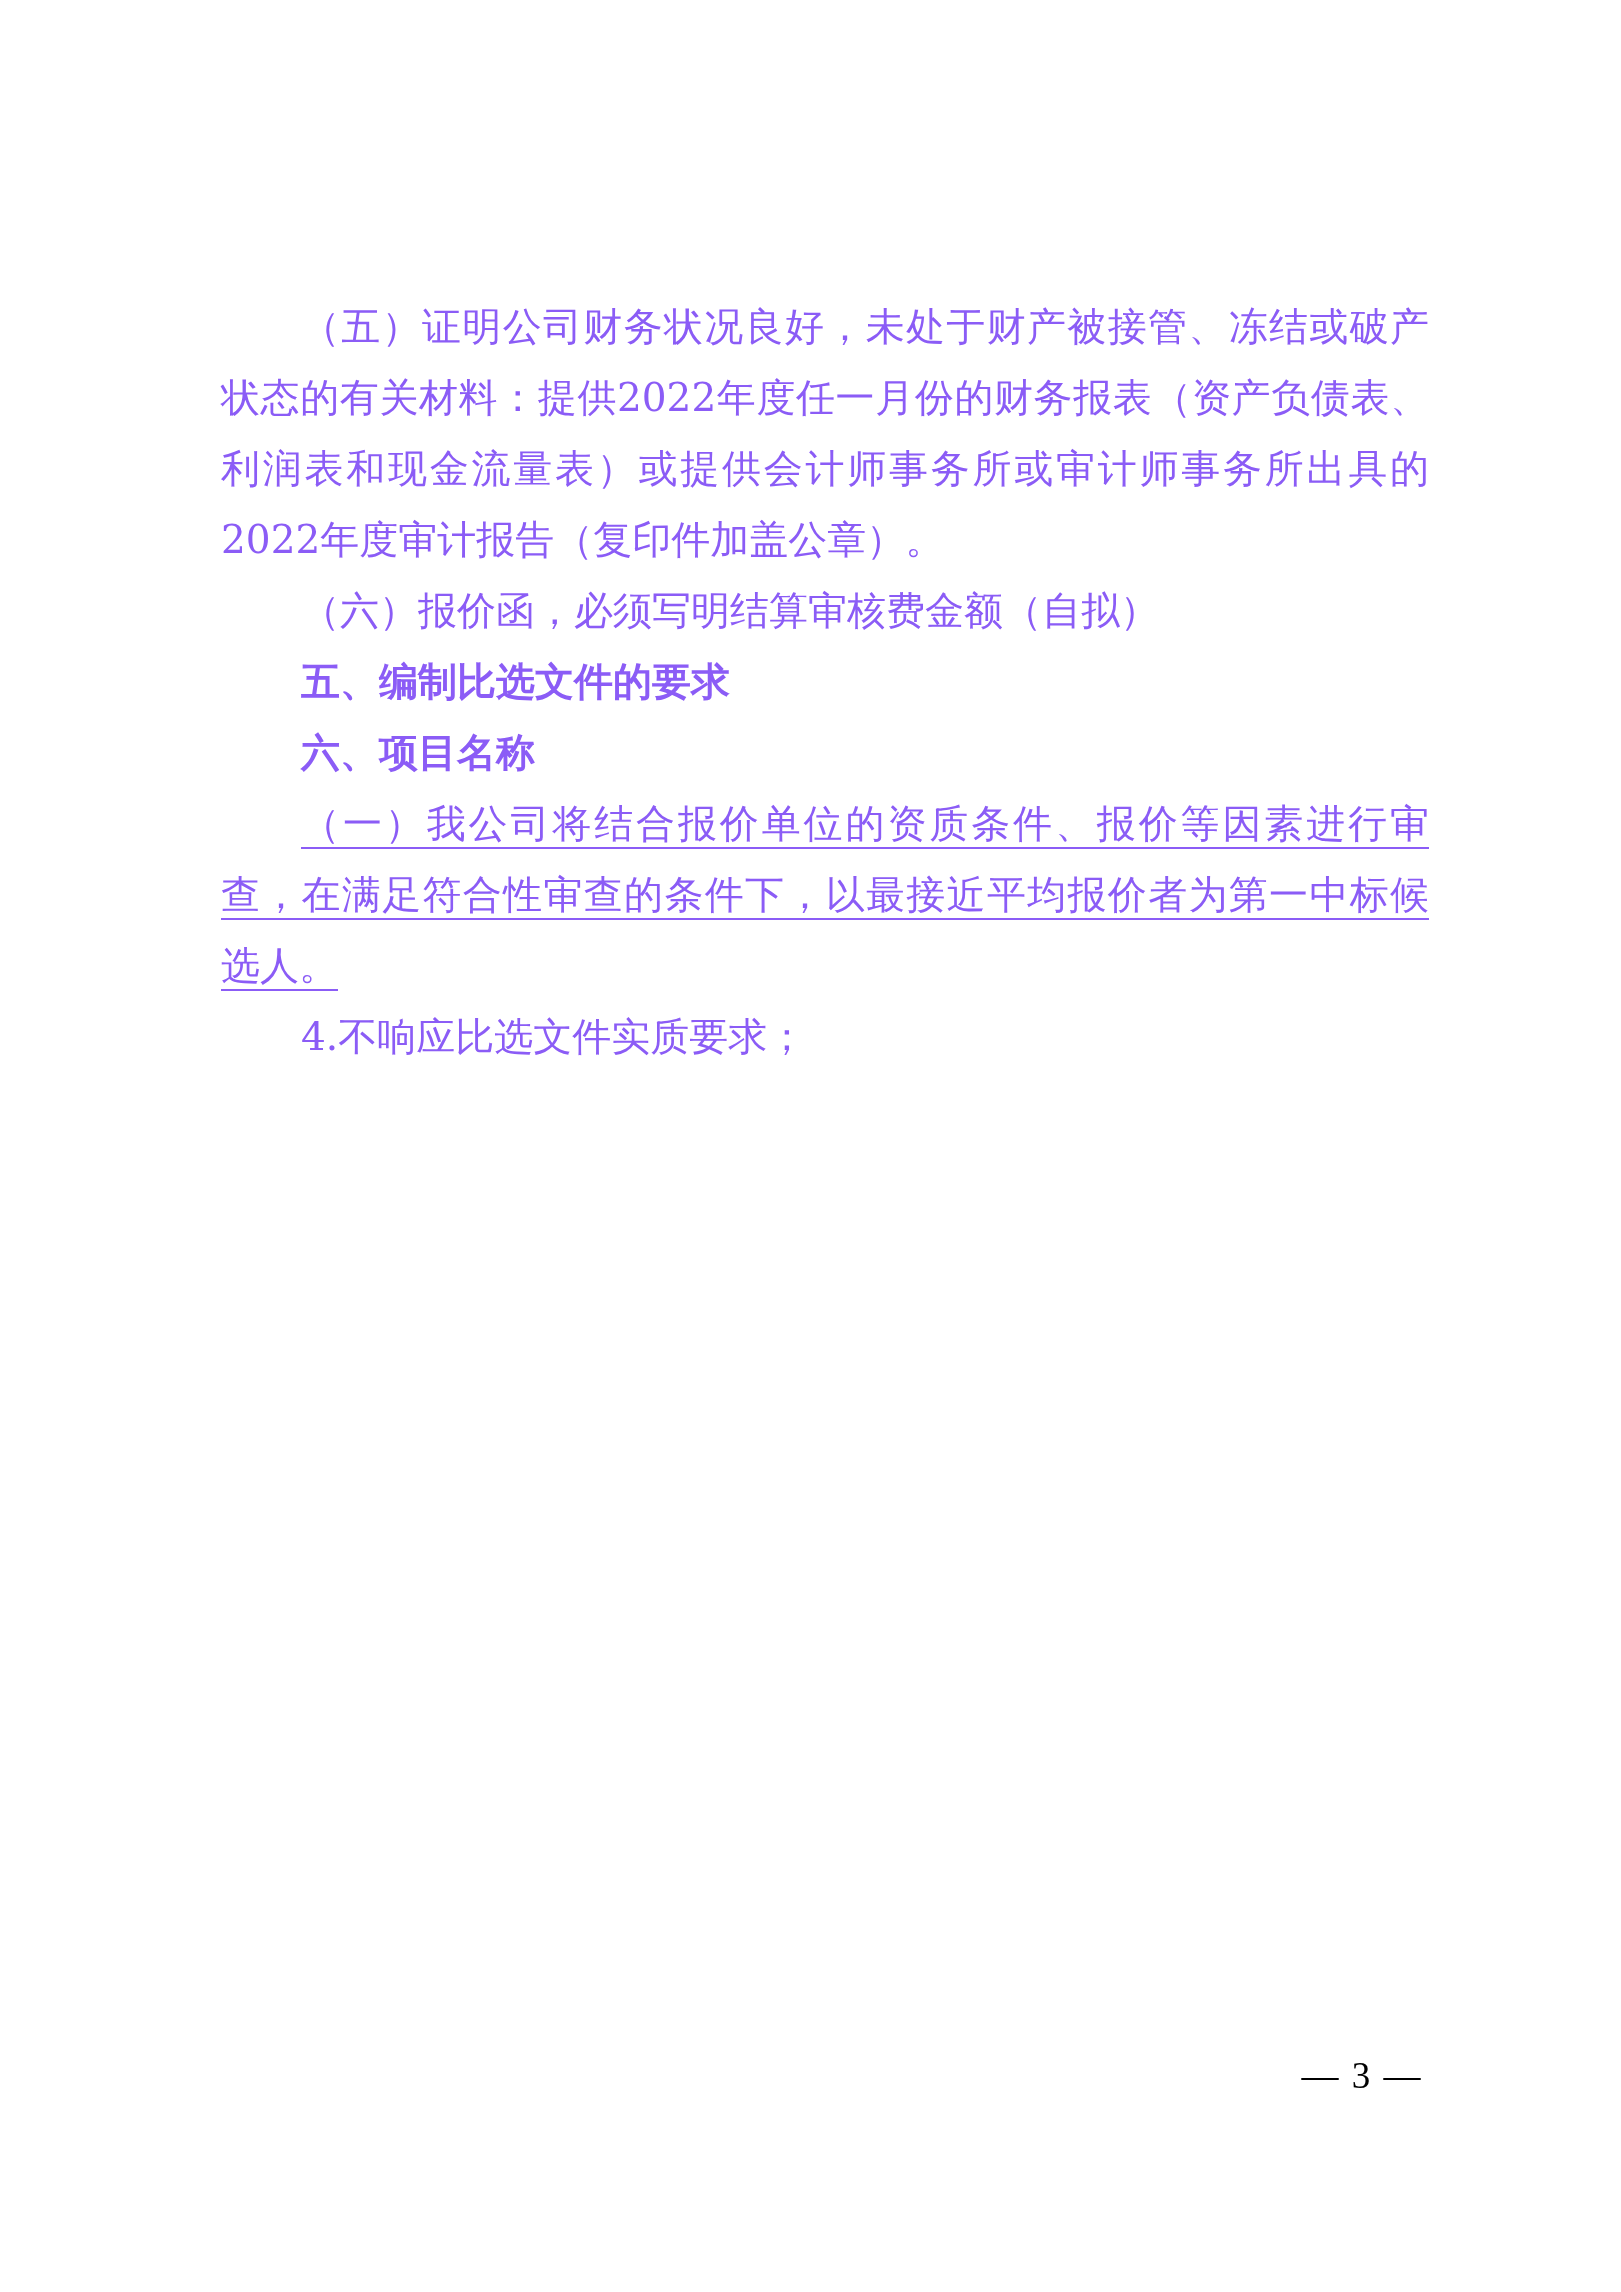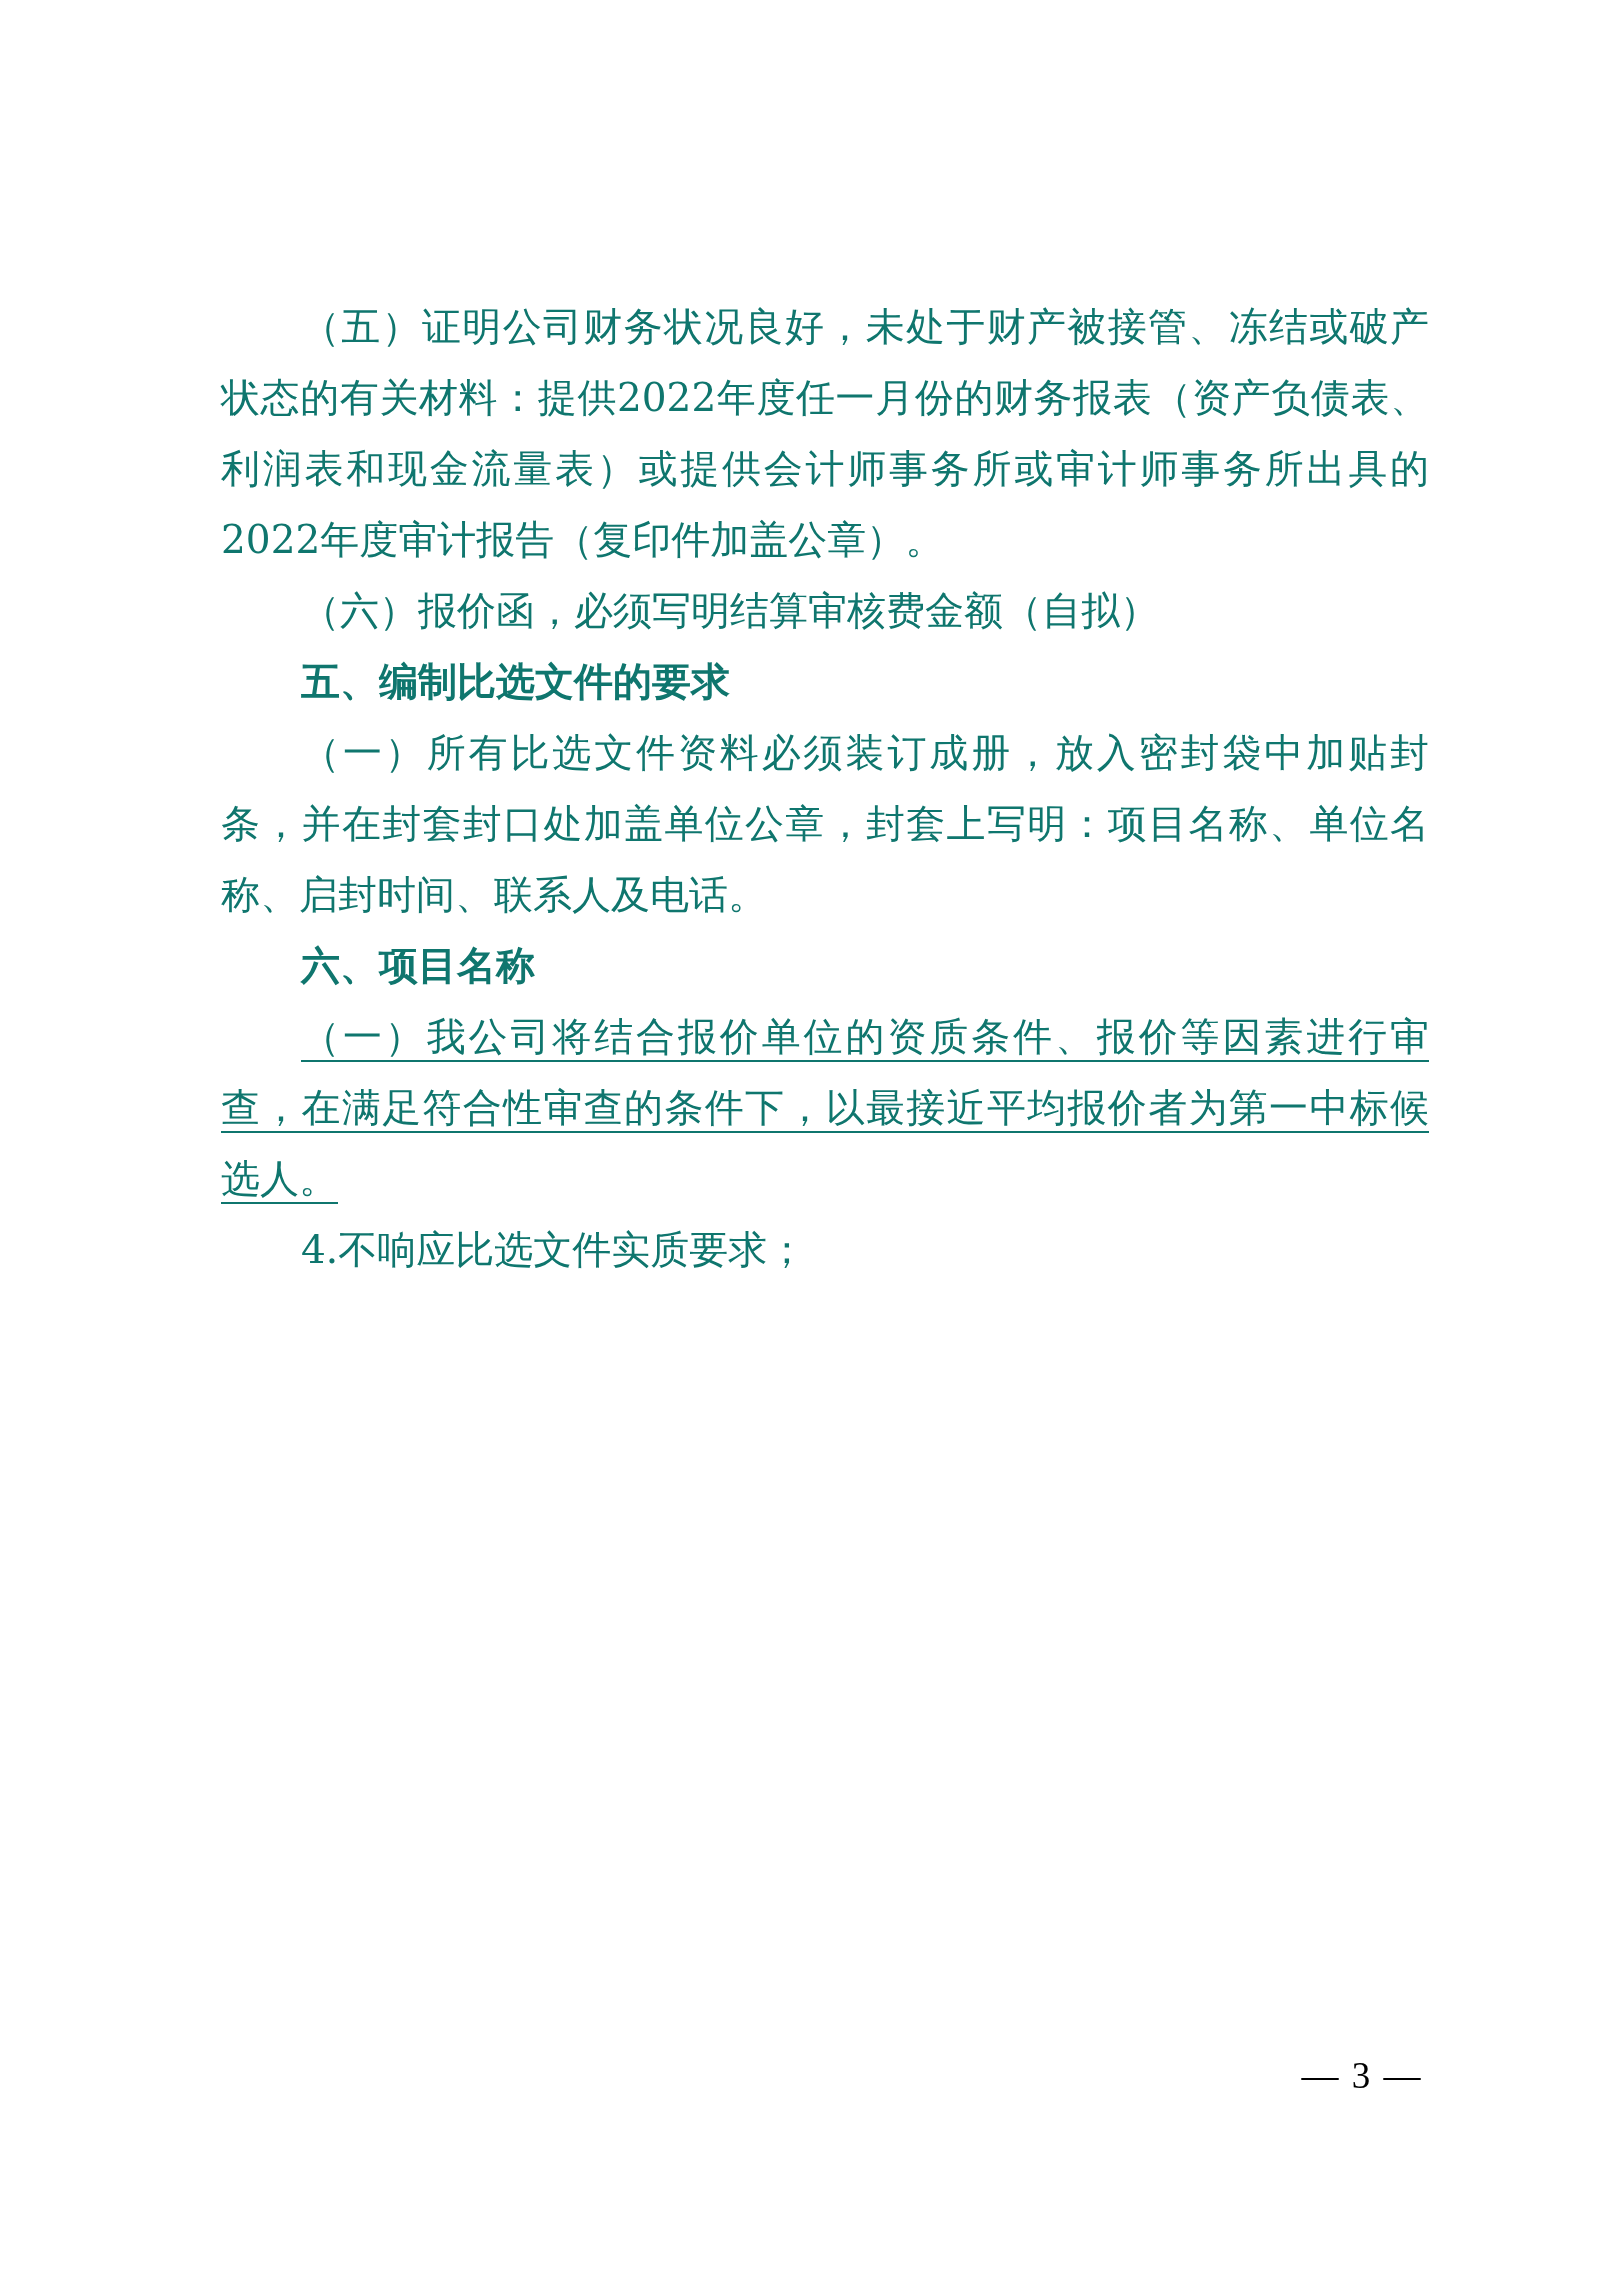--- a/index.html
+++ b/index.html
@@ -5,21 +5,21 @@
   html, body { margin: 0; padding: 0; background: #ffffff; }
   body { width: 1621px; height: 2293px; position: relative; overflow: hidden; }
   .page {
     position: absolute;
     left: 221px;
     top: 291px;
     width: 1208px;
     font-family: "DejaVu Serif", "Liberation Serif", serif;
     font-size: 39px;
     line-height: 71px;
-    color: #0f766e;
+    color: #8b5cf6;
     text-align: justify;
     text-justify: inter-character;
   }
   .para { margin: 0; text-indent: 80px; }
   .heading { margin: 0; text-indent: 80px; font-family: Liberation Sans, sans-serif; font-weight: bold; }
   .u { text-decoration: underline; text-decoration-thickness: 2px; text-underline-offset: 9.8px; }
   .footer {
     position: absolute;
     left: 1274px;
     top: 2054px;
@@ -31,20 +31,19 @@
     letter-spacing: 2px;
   }
 </style>
 </head>
 <body>
 
 <div class="page">
   <p class="para">（五）证明公司财务状况良好，未处于财产被接管、冻结或破产状态的有关材料：提供2022年度任一月份的财务报表（资产负债表、利润表和现金流量表）或提供会计师事务所或审计师事务所出具的2022年度审计报告（复印件加盖公章）。</p>
   <p class="para">（六）报价函，必须写明结算审核费金额（自拟）</p>
   <p class="heading">五、编制比选文件的要求</p>
-  <p class="para">（一）所有比选文件资料必须装订成册，放入密封袋中加贴封条，并在封套封口处加盖单位公章，封套上写明：项目名称、单位名称、启封时间、联系人及电话。</p>
   <p class="heading">六、项目名称</p>
   <p class="para"><span class="u">（一）我公司将结合报价单位的资质条件、报价等因素进行审查，在满足符合性审查的条件下，以最接近平均报价者为第一中标候选人。</span></p>
   <p class="para">4.不响应比选文件实质要求；</p>
 </div>
 
 <div class="footer">— 3 —</div>
 
 
 </body></html>

